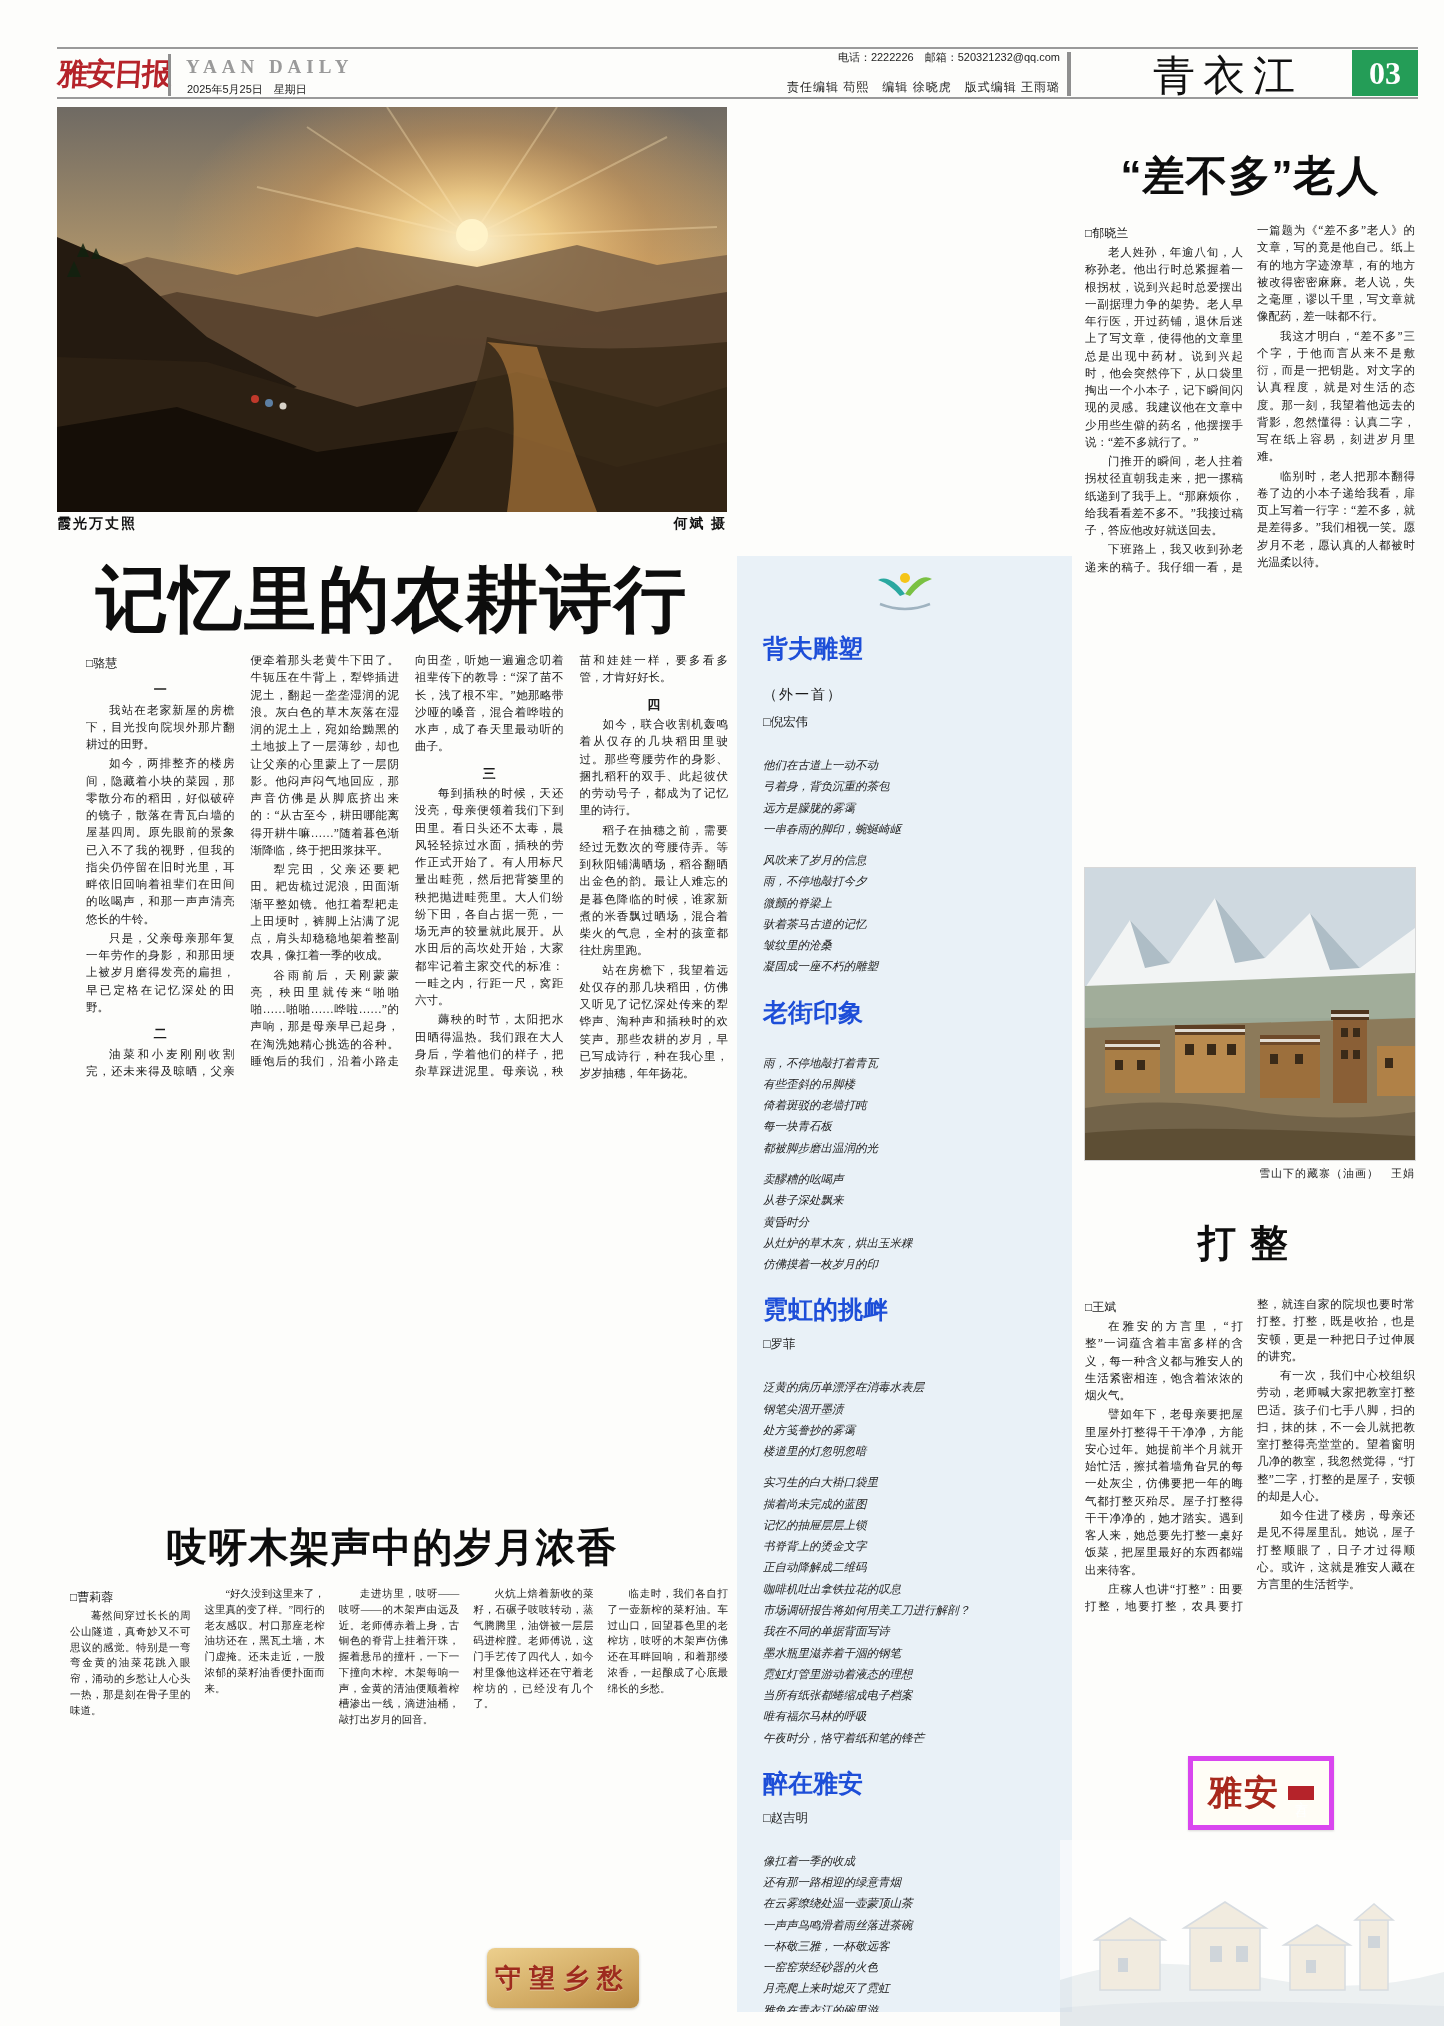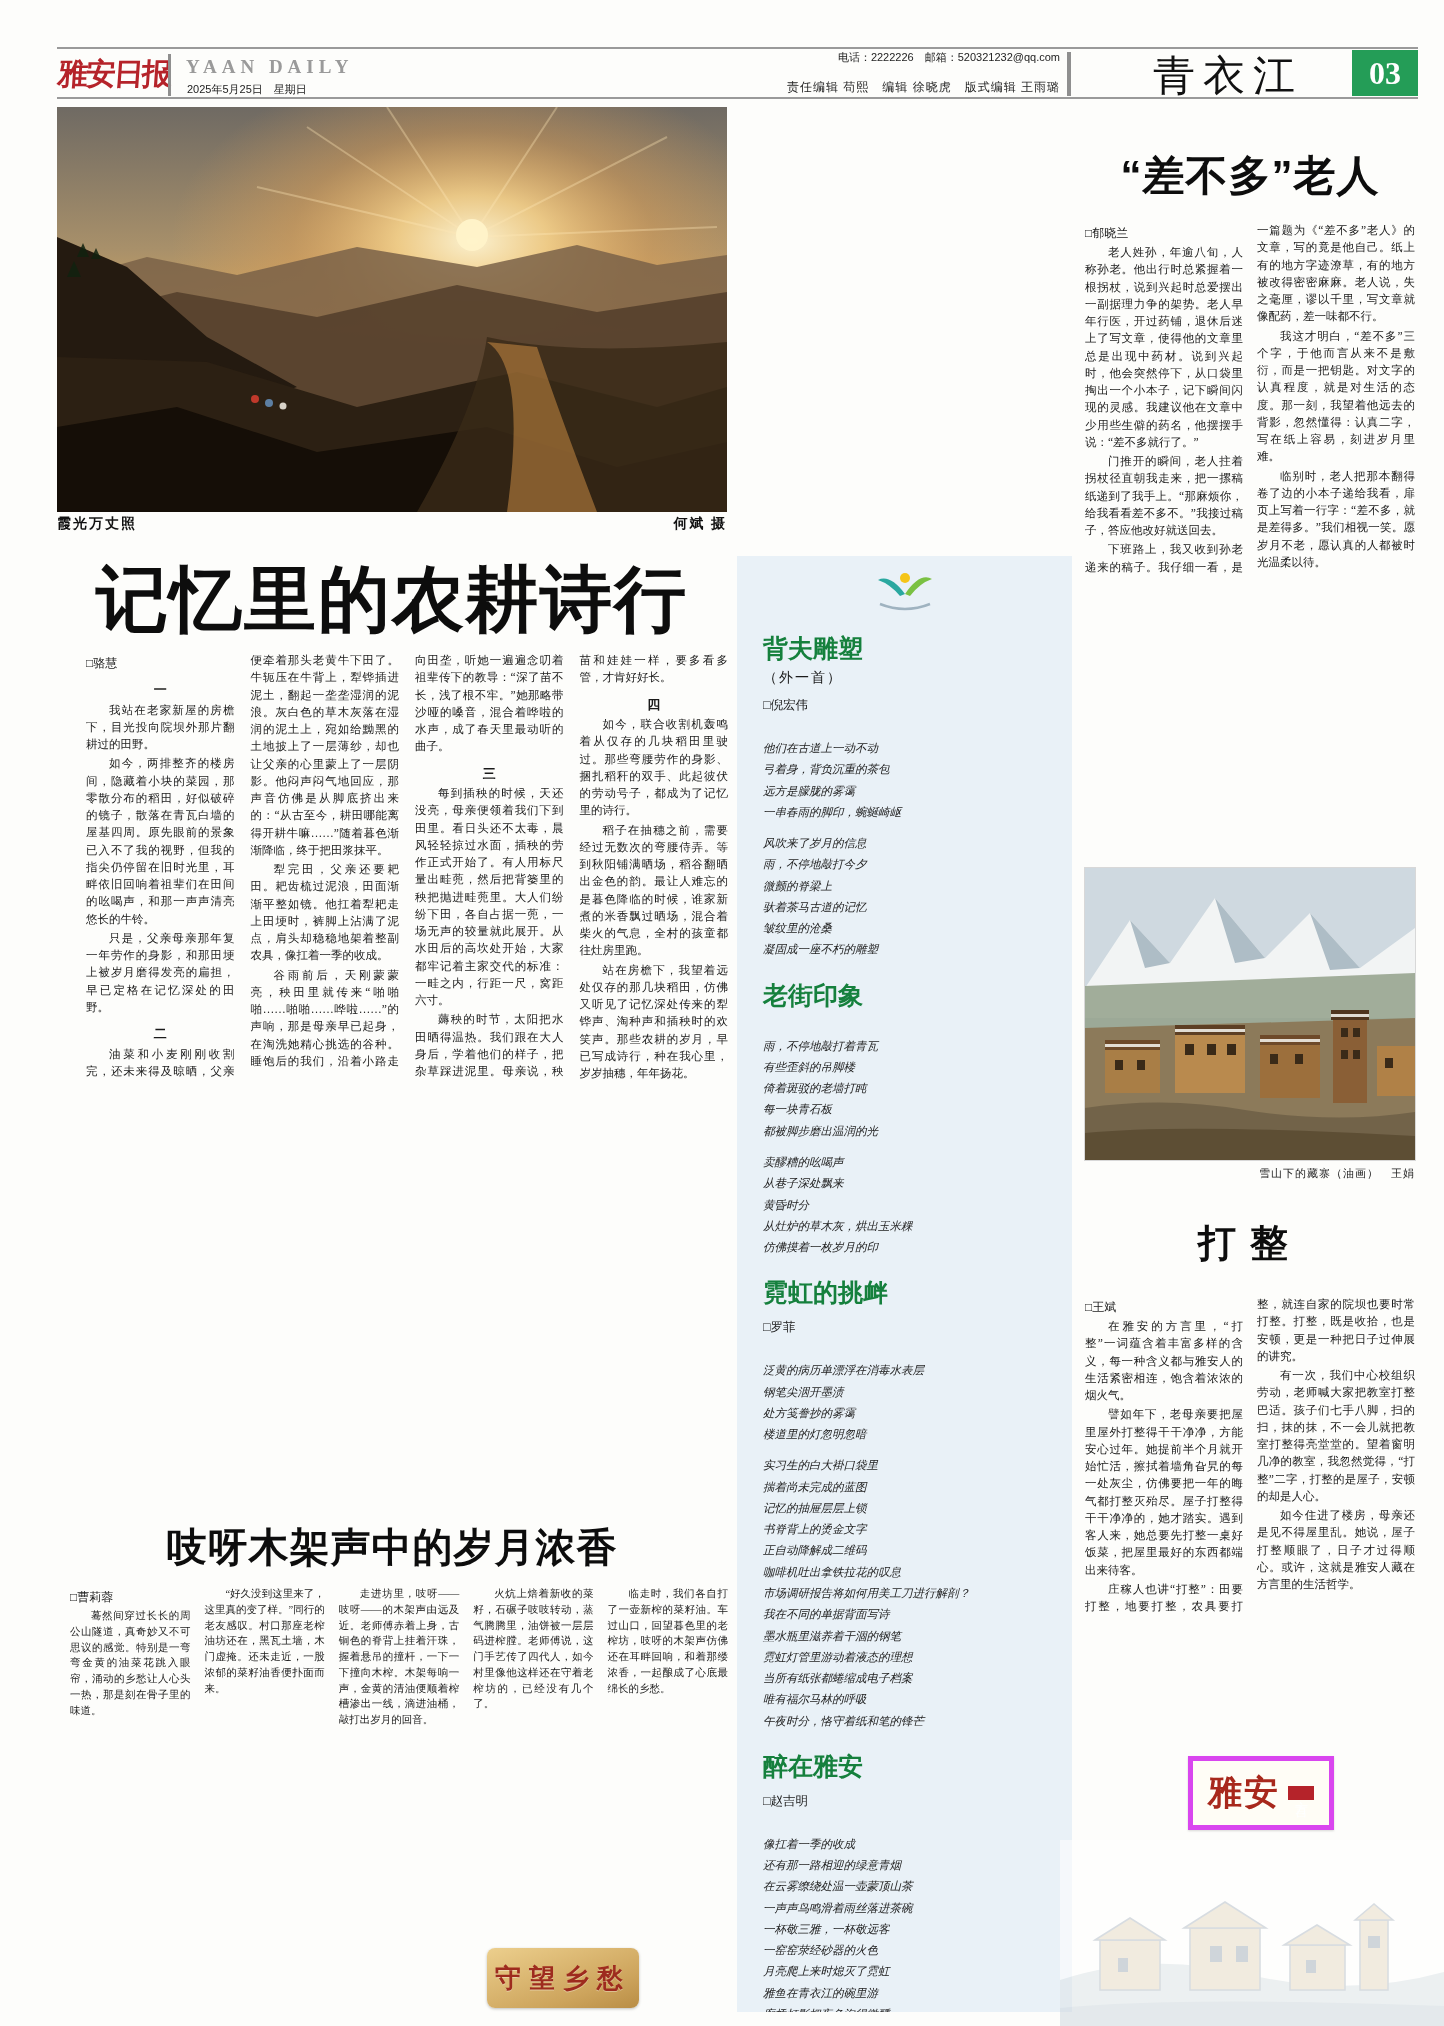--- a/index.html
+++ b/index.html
@@ -73,22 +73,22 @@
   .stamp-heritage span {
     color:#9e2b1e; font-size:26px; font-weight:900; letter-spacing:8px;
     font-family:"Liberation Serif",serif; text-shadow:0 1px 0 rgba(255,255,255,.35);
   }
   
   .poetry-panel {
     position:absolute; left:737px; top:556px; width:335px; height:1456px;
     background:#e9f1f7; padding:10px 26px 20px 26px; overflow:hidden;
   }
   .poetry-logo { display:block; margin:0 auto 14px auto; }
-  .poem-title { font-size:25px; font-weight:900; color:#15803d; font-family:"Liberation Sans","DejaVu Sans",sans-serif; margin-top:18px; }
-  .poem-sub { font-size:14px; margin-top:4px; letter-spacing:2px; }
+  .poem-title { font-size:25px; font-weight:900; color:#1d4ed8; font-family:"Liberation Sans","DejaVu Sans",sans-serif; margin-top:18px; }
+  .poem-sub { font-size:14px; margin-top:21px; letter-spacing:2px; }
   .poem-author { font-size:12.5px; margin-top:10px; }
   .poem-lines { margin-top:24px; }
   .poem-lines p { font-size:11.5px; line-height:1.85; font-style:italic; color:#222; }
   .poem-lines p.blank { height:10px; }
   
   .headline-3 {
     position:absolute; left:1085px; top:148px; width:330px; text-align:center;
     font-size:42px; font-weight:900; color:#0d0d0d; letter-spacing:1px;
     font-family:"Liberation Sans","DejaVu Sans",sans-serif;
   }

